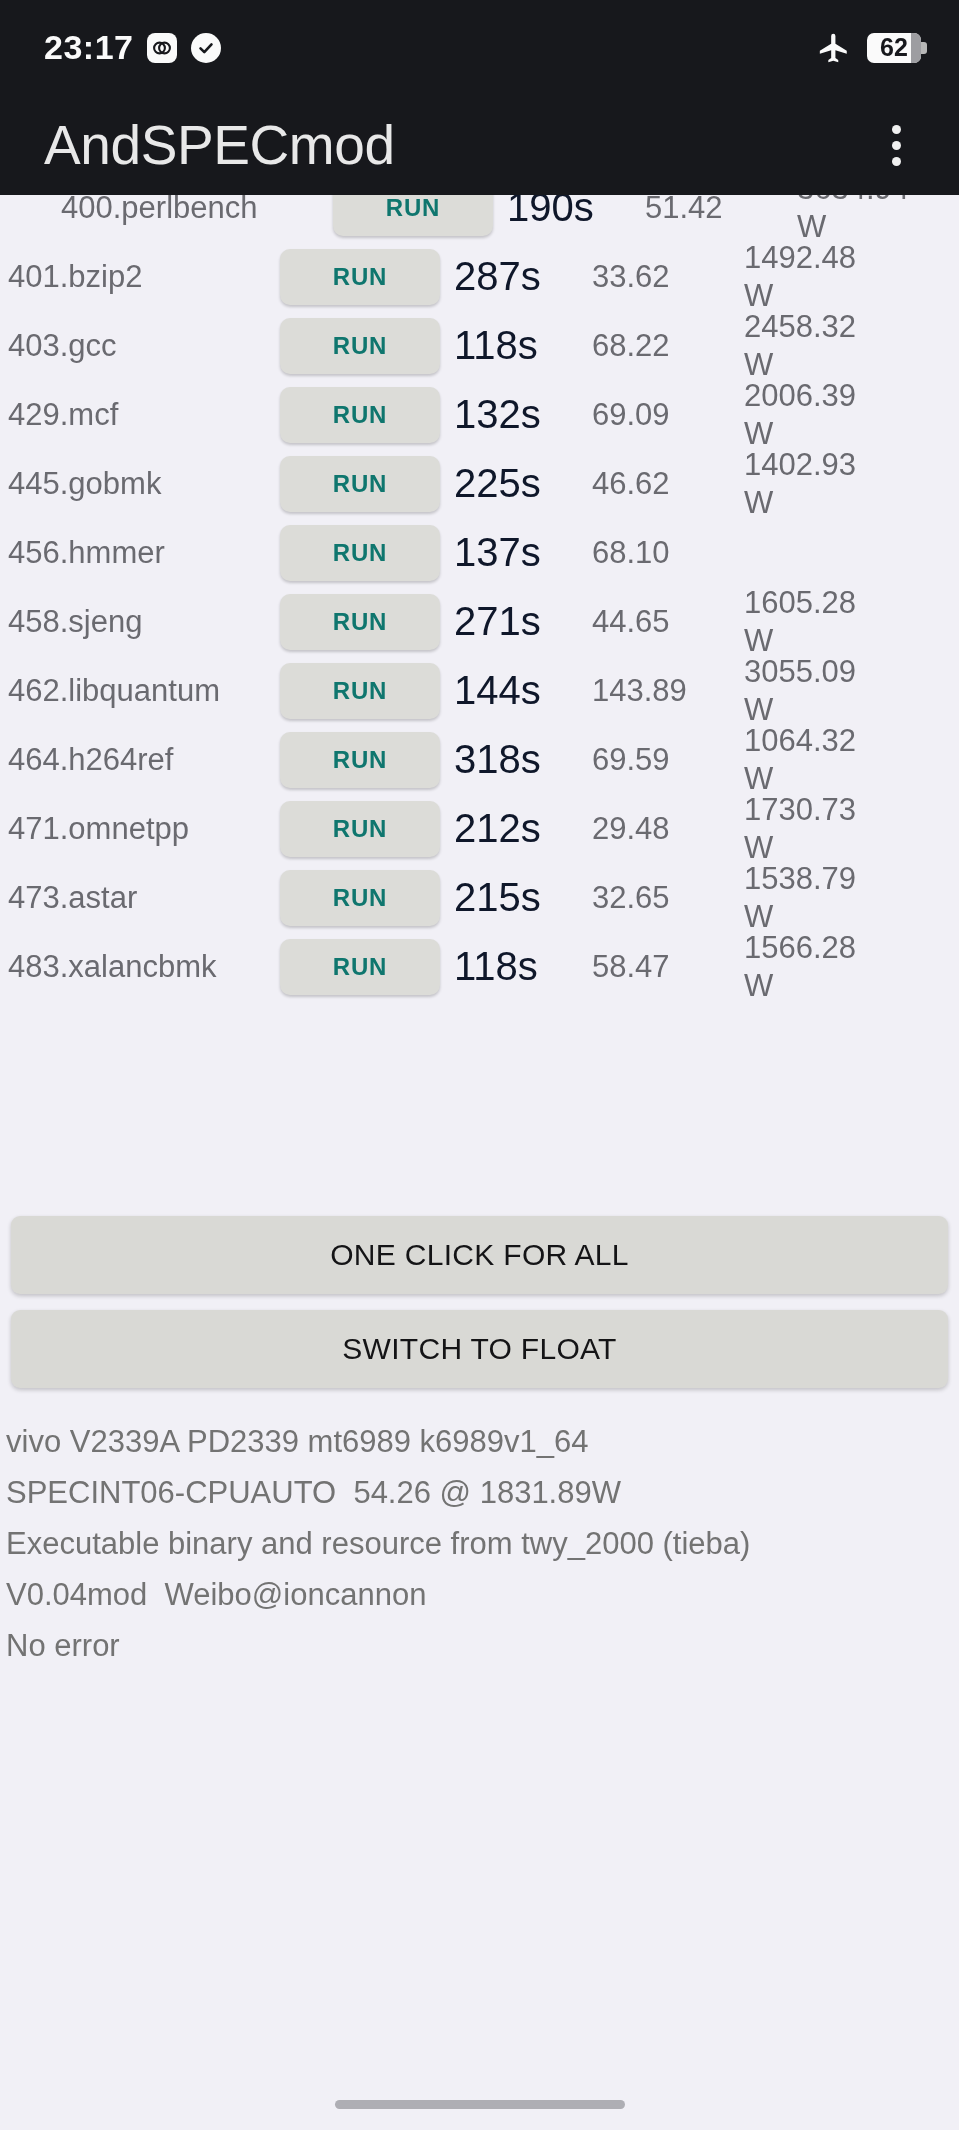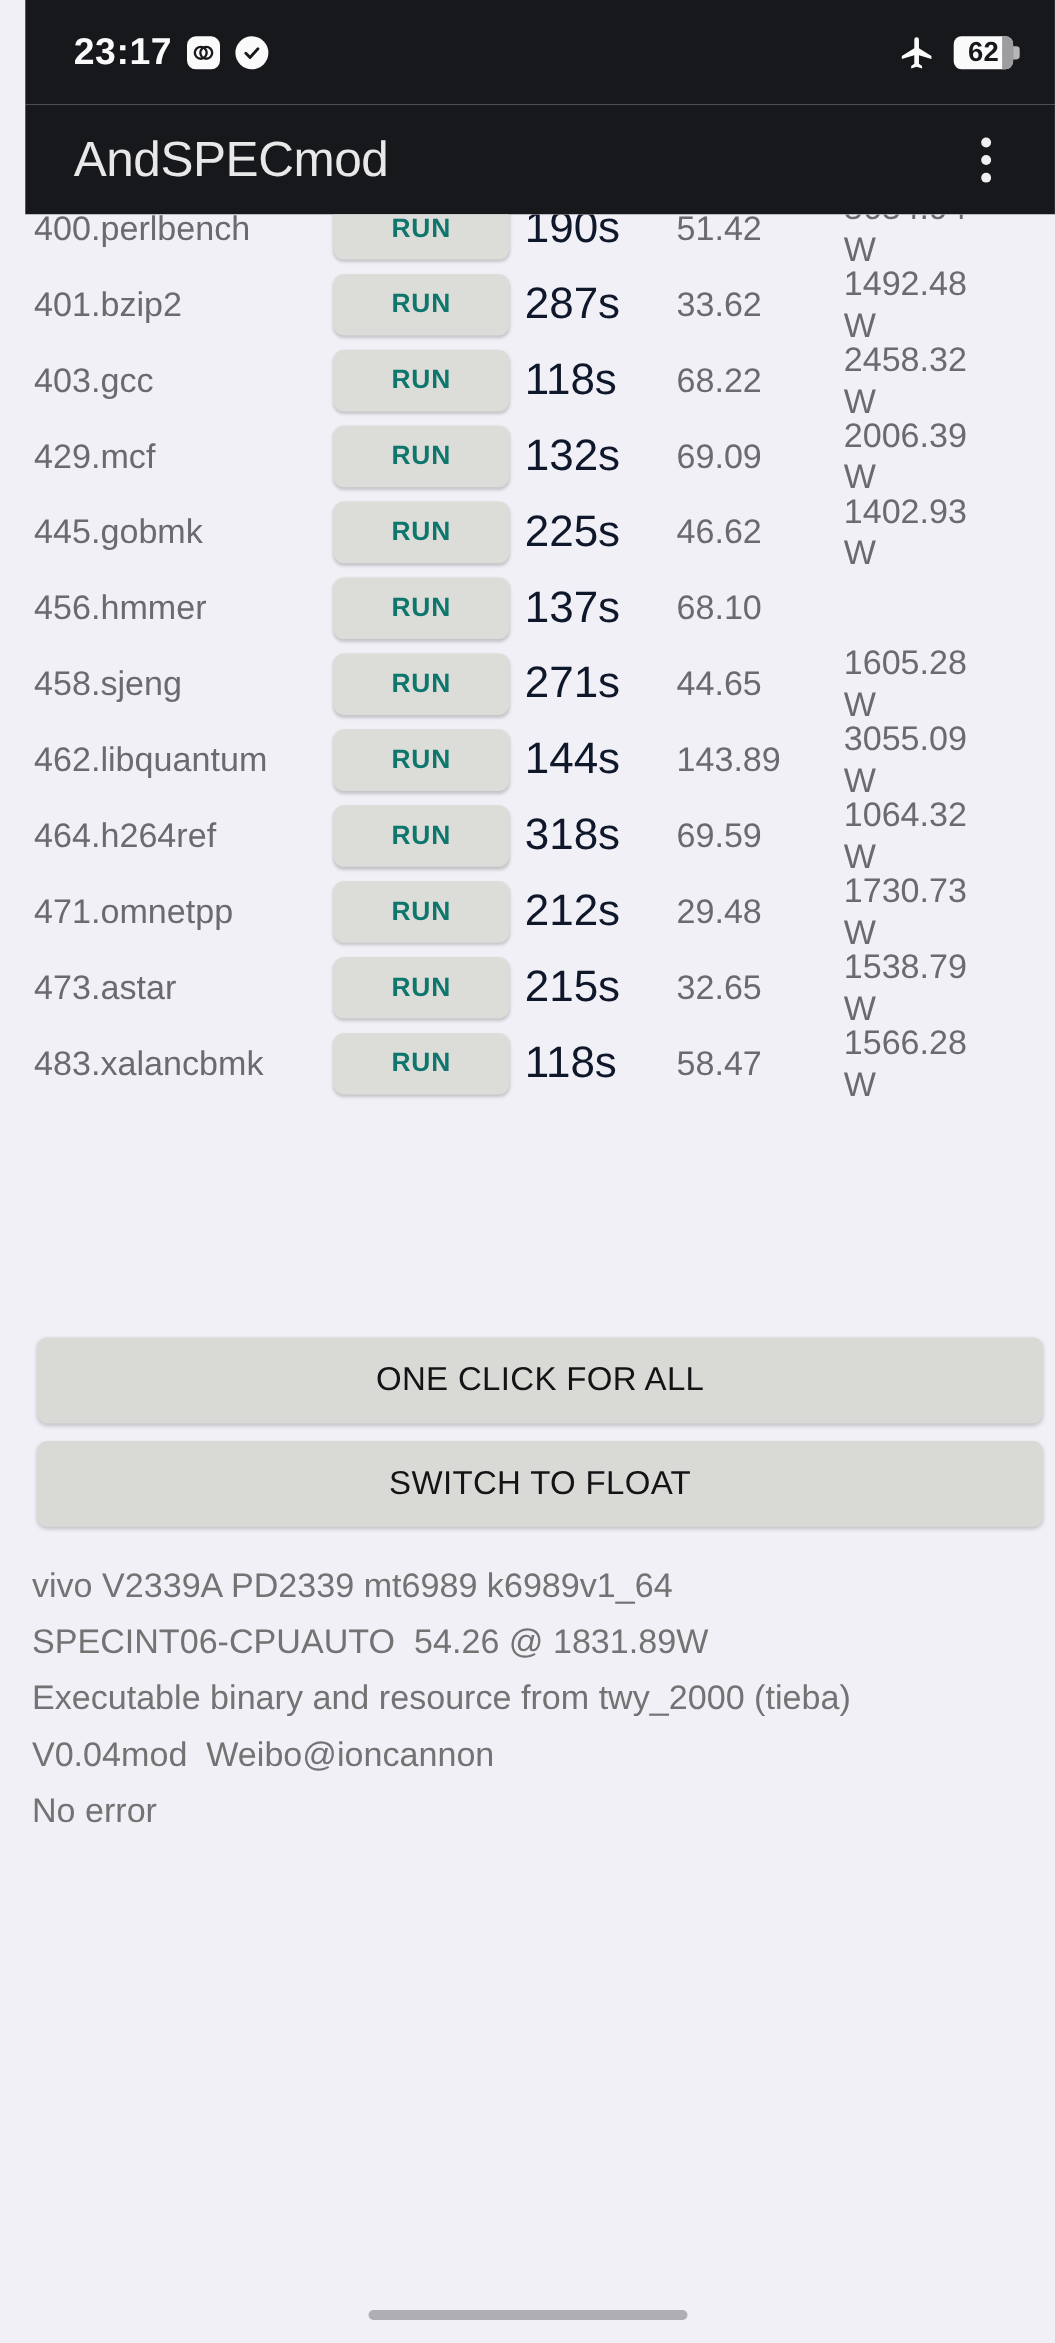--- a/index.html
+++ b/index.html
@@ -12,21 +12,20 @@
     overflow: hidden;
   }
 
   #screen {
     position: relative;
     width: 959px;
     height: 2130px;
     background: #f1f0f6;
     display: flex;
     flex-direction: column;
-    padding-left: 23px;
   }
 
   
   .statusbar {
     height: 95px;
     background: #17181c;
     color: #f2f2f2;
     display: flex;
     align-items: center;
     justify-content: space-between;
@@ -86,21 +85,21 @@
     height: 100px;
     background: #17181c;
     display: flex;
     align-items: center;
     justify-content: space-between;
     padding: 0 42px 0 44px;
     flex: 0 0 auto;
   }
   .app-title {
     color: #e8e8e8;
-    font-size: 45px;
+    font-size: 55px;
     letter-spacing: -0.4px;
   }
   .overflow-menu {
     display: flex;
     flex-direction: column;
     gap: 7px;
     padding: 10px 16px;
     cursor: pointer;
   }
   .overflow-menu span {
@@ -117,21 +116,21 @@
     overflow: hidden;
     background: #f1f0f6;
     padding-left: 4px;
   }
   .bench-row {
     display: flex;
     align-items: center;
     height: 69px;
     padding: 0 14px 0 4px;
   }
-  .bench-row.first { margin-top: -22px; }
+  .bench-row.first { margin-top: -22px; justify-content: flex-end; }
   .bench-name {
     width: 272px;
     font-size: 31px;
     color: #6a6a70;
     line-height: 36px;
     word-break: break-all;
   }
   .run-btn {
     width: 160px;
     height: 56px;

